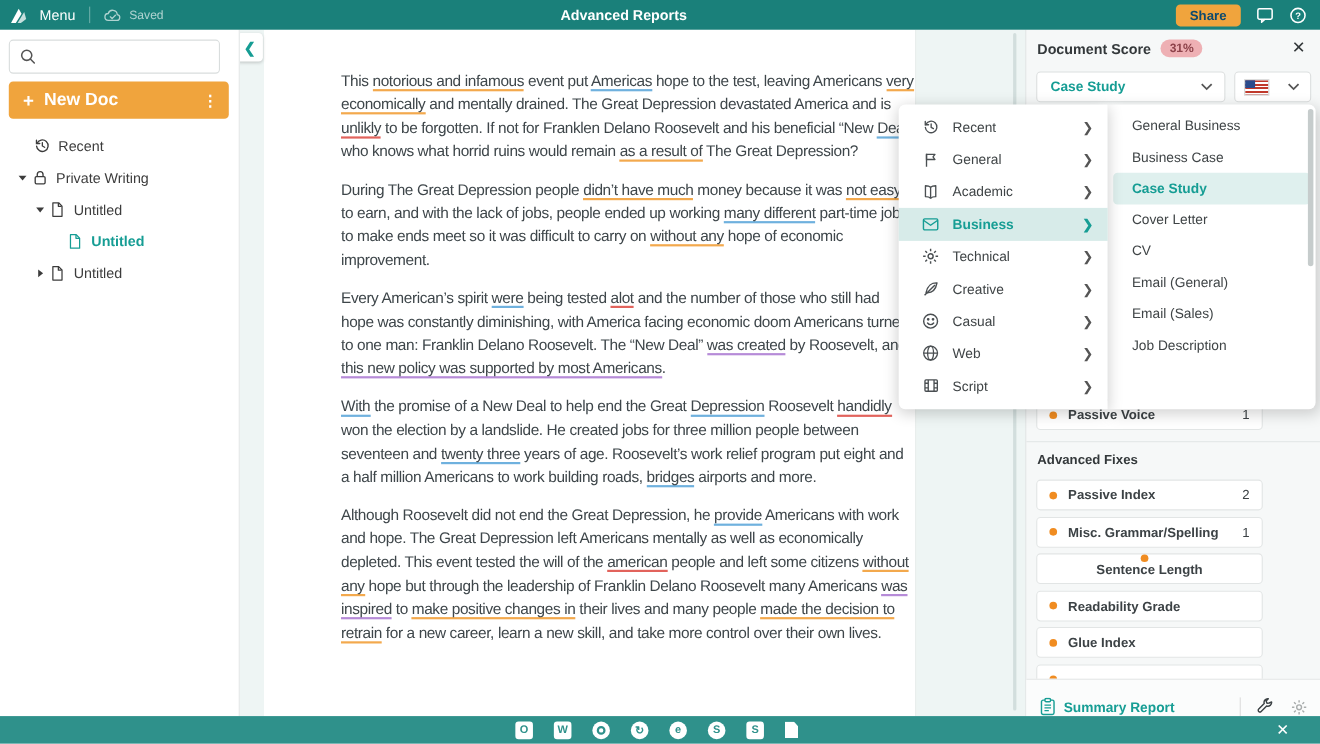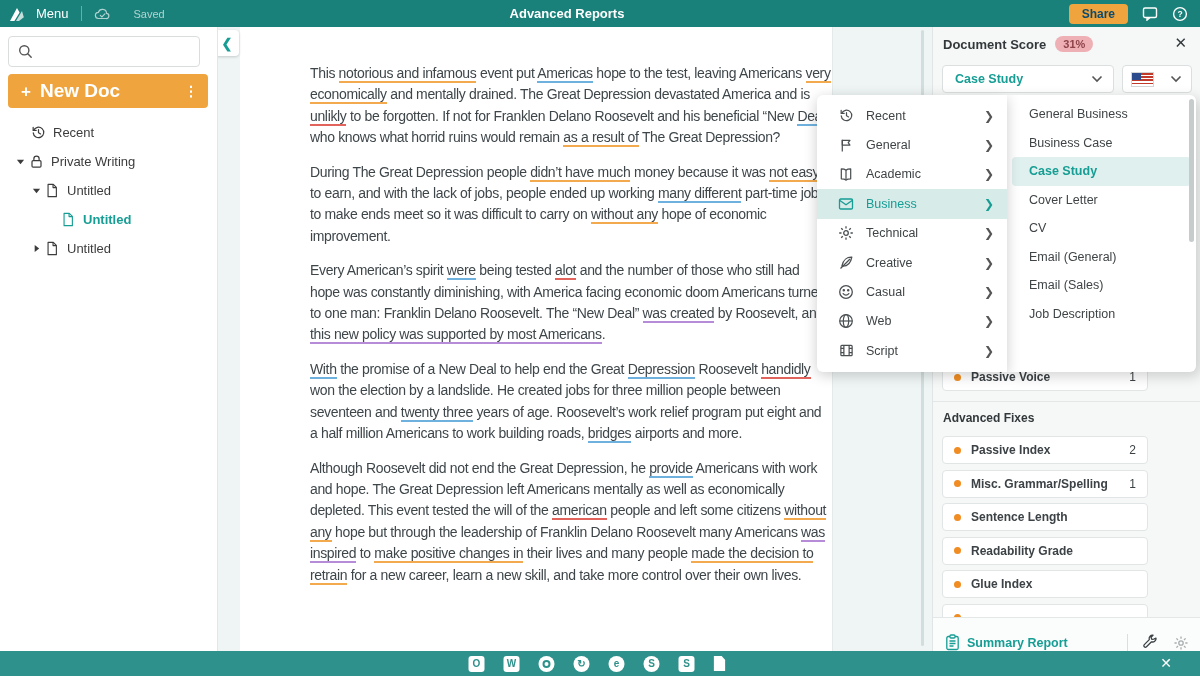--- a/index.html
+++ b/index.html
@@ -3,33 +3,33 @@
 <meta charset="utf-8">
 <style>
   *{margin:0;padding:0;box-sizing:border-box;font-family:"Liberation Sans",sans-serif;}
   html,body{width:1200px;height:676px;overflow:hidden;background:#eef5f4;}
   svg{display:block;}
 
   
   .topbar{position:absolute;left:0;top:0;width:1200px;height:27px;background:#1a807a;display:flex;align-items:center;color:#fff;z-index:40;}
   .tb-menu{font-size:13px;font-weight:normal;margin-left:8px;display:flex;align-items:center;gap:8px;cursor:pointer;}
   .tb-div{width:1px;height:15px;background:rgba(255,255,255,.35);margin:0 12px;}
-  .tb-saved{display:flex;align-items:center;gap:23px;color:rgba(255,255,255,.65);font-size:11px;}
+  .tb-saved{display:flex;align-items:center;gap:7px;color:rgba(255,255,255,.65);font-size:11px;}
   .tb-title{position:absolute;left:0;right:0;text-align:center;font-size:13px;font-weight:bold;pointer-events:none;transform:translateX(-33px);}
   .tb-right{margin-left:auto;display:flex;align-items:center;gap:13px;margin-right:12px;}
   .share-btn{background:#f0a43d;color:#0c4a6e;font-size:12px;font-weight:bold;border:none;border-radius:4px;padding:4px 13px;height:20px;line-height:12px;cursor:pointer;}
   .tb-icon{width:17px;height:17px;display:flex;align-items:center;justify-content:center;cursor:pointer;}
 
   
   .sidebar{position:absolute;left:0;top:27px;width:218px;height:624px;background:#fff;border-right:1px solid #e3e6e6;z-index:10;}
   .search-box{position:absolute;left:8px;top:9px;width:192px;height:31px;border:1px solid #d9dddd;border-radius:4px;background:#fff;display:flex;align-items:center;padding-left:9px;}
   .search-box input{border:none;outline:none;font-size:13px;width:150px;margin-left:8px;background:transparent;}
   .newdoc-btn{position:absolute;left:8px;top:47px;width:200px;height:34px;background:#f0a43d;border:none;border-radius:4px;color:#fff;display:flex;align-items:center;cursor:pointer;}
   .newdoc-plus{font-size:17px;font-weight:bold;margin:0 9px 0 13px;line-height:17px;}
-  .newdoc-label{font-size:19px;font-weight:bold;}
+  .newdoc-label{font-size:16px;font-weight:bold;}
   .newdoc-kebab{margin-left:auto;margin-right:10px;font-size:14px;font-weight:bold;letter-spacing:0;cursor:pointer;}
   .tree{position:absolute;left:0;top:91px;width:218px;}
   .tree-row{height:29px;display:flex;align-items:center;font-size:13px;color:#3c3c3c;cursor:pointer;}
   .tree-row .caret{width:16px;display:flex;justify-content:center;}
   .tree-row .t-icon{width:16px;height:16px;margin-right:7px;display:flex;align-items:center;justify-content:center;}
   .tree-row.sel{color:#169d94;font-weight:bold;}
 
   
   .main{position:absolute;left:218px;top:27px;width:714px;height:624px;background:#eef5f4;overflow:hidden;}
   .sheet{position:absolute;left:22px;top:0;width:593px;height:624px;background:#fff;border-right:1px solid #e4eae9;}
@@ -64,21 +64,21 @@
   .rp-footer{position:absolute;left:0;top:590px;width:268px;height:50px;background:#fbfcfc;border-top:1px solid #e4e7e7;display:flex;align-items:center;padding:0 12px;}
   .sr-label{color:#169d94;font-size:12.5px;font-weight:bold;margin-left:7px;cursor:pointer;}
   .ftr-icons{margin-left:auto;display:flex;align-items:center;gap:14px;}
   .ftr-div{width:1px;height:17px;background:#ddd;}
 
   
   .menu-panel{position:absolute;left:817px;top:95px;width:190px;height:277px;background:#fff;border-radius:6px 0 0 6px;box-shadow:0 3px 14px rgba(0,0,0,.2);z-index:30;padding:6px 0;}
   .menu-item{height:29.4px;display:flex;align-items:center;padding:0 13px 0 21px;font-size:12.5px;color:#3f4446;cursor:pointer;}
   .menu-item .mi-icon{width:16px;height:16px;margin-right:12px;display:flex;align-items:center;justify-content:center;}
   .menu-item .mi-chev{margin-left:auto;font-size:12px;color:#555;}
-  .menu-item.sel{background:#d7ebe9;color:#169d94;font-weight:normal;}
+  .menu-item.sel{background:#d7ebe9;color:#169d94;font-weight:bold;}
   .menu-item.sel .mi-chev{color:#169d94;}
   .submenu-panel{position:absolute;left:1007px;top:95px;width:189px;height:277px;background:#fff;border-radius:0 6px 6px 0;box-shadow:4px 4px 14px rgba(0,0,0,.18);z-index:29;padding:5px 0;}
   .submenu-item{height:28.5px;display:flex;align-items:center;padding:0 10px 0 22px;font-size:12.5px;color:#3f4446;cursor:pointer;}
   .submenu-item.sel{background:#dff0ee;color:#169d94;font-weight:bold;border-radius:4px;margin:0 5px;padding-left:17px;}
   .panel-scrollbar{position:absolute;left:1189px;top:99px;width:5px;height:143px;background:#c6cccc;border-radius:3px;z-index:31;}
 
   
   .bottombar{position:absolute;left:0;top:651px;width:1200px;height:25px;background:#2f918b;z-index:40;}
   .apps{position:absolute;left:50%;top:0;height:25px;transform:translateX(-50%) translateX(-3px);display:flex;align-items:center;gap:19px;}
   .app{width:16px;height:16px;display:flex;align-items:center;justify-content:center;color:#2f918b;font-weight:bold;font-size:10px;cursor:pointer;}
@@ -258,21 +258,21 @@
       <div class="fix-row" style="top: 409px;">
         <span class="dot"></span>
     <span class="fix-label">Passive Index</span>
     <span class="fix-val">2</span>
       </div>
       <div class="fix-row" style="top: 442.5px;">
         <span class="dot"></span>
     <span class="fix-label">Misc. Grammar/Spelling</span>
     <span class="fix-val">1</span>
       </div>
-      <div class="fix-row" style="top: 476px;">
+      <div class="fix-row" style="top: 476px; flex-direction: column;">
         <span class="dot"></span>
     <span class="fix-label">Sentence Length</span>
     <span class="fix-val"></span>
       </div>
       <div class="fix-row" style="top: 509.5px;">
         <span class="dot"></span>
     <span class="fix-label">Readability Grade</span>
     <span class="fix-val"></span>
       </div>
       <div class="fix-row" style="top: 543px;">

